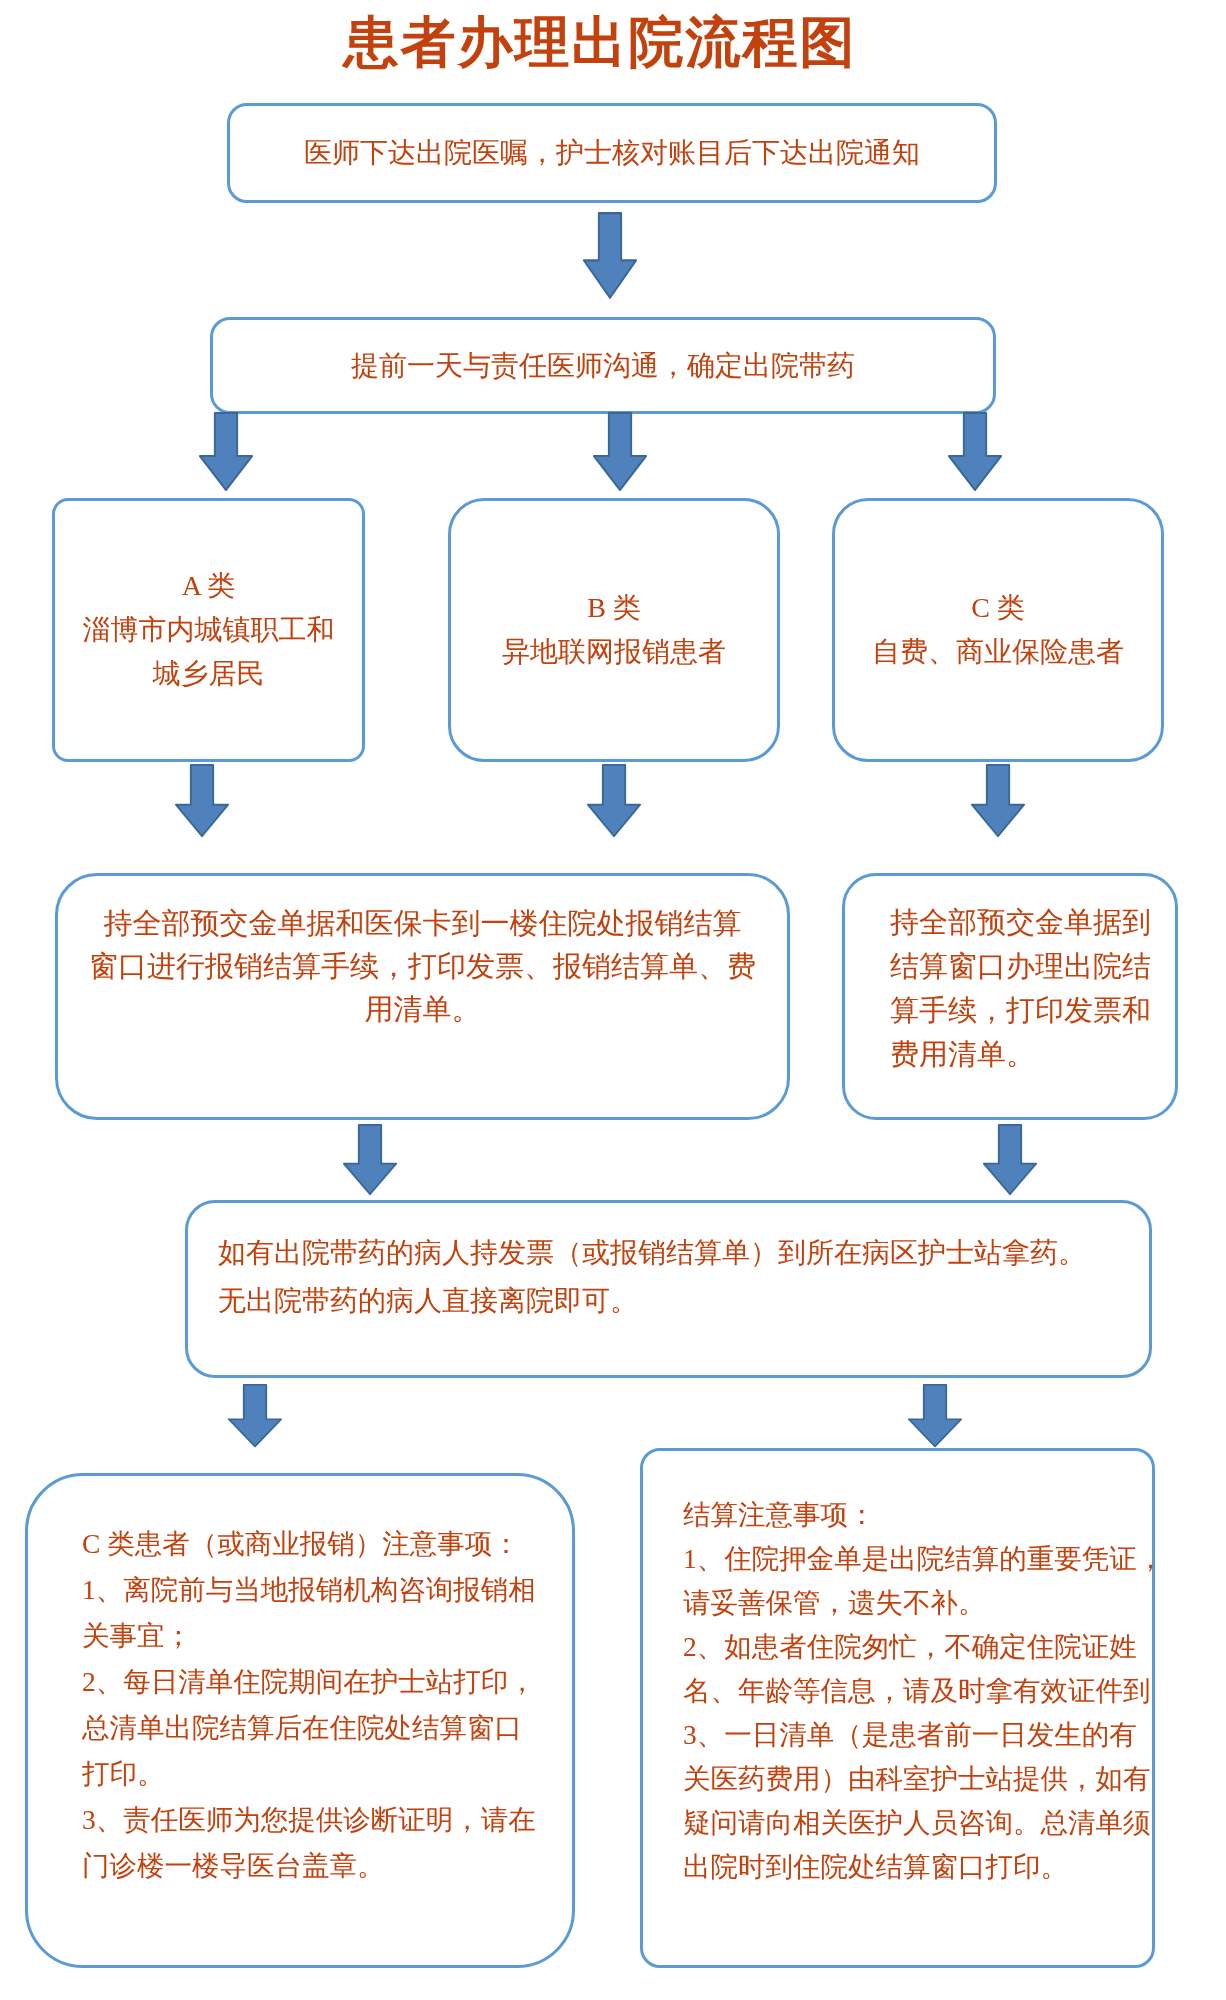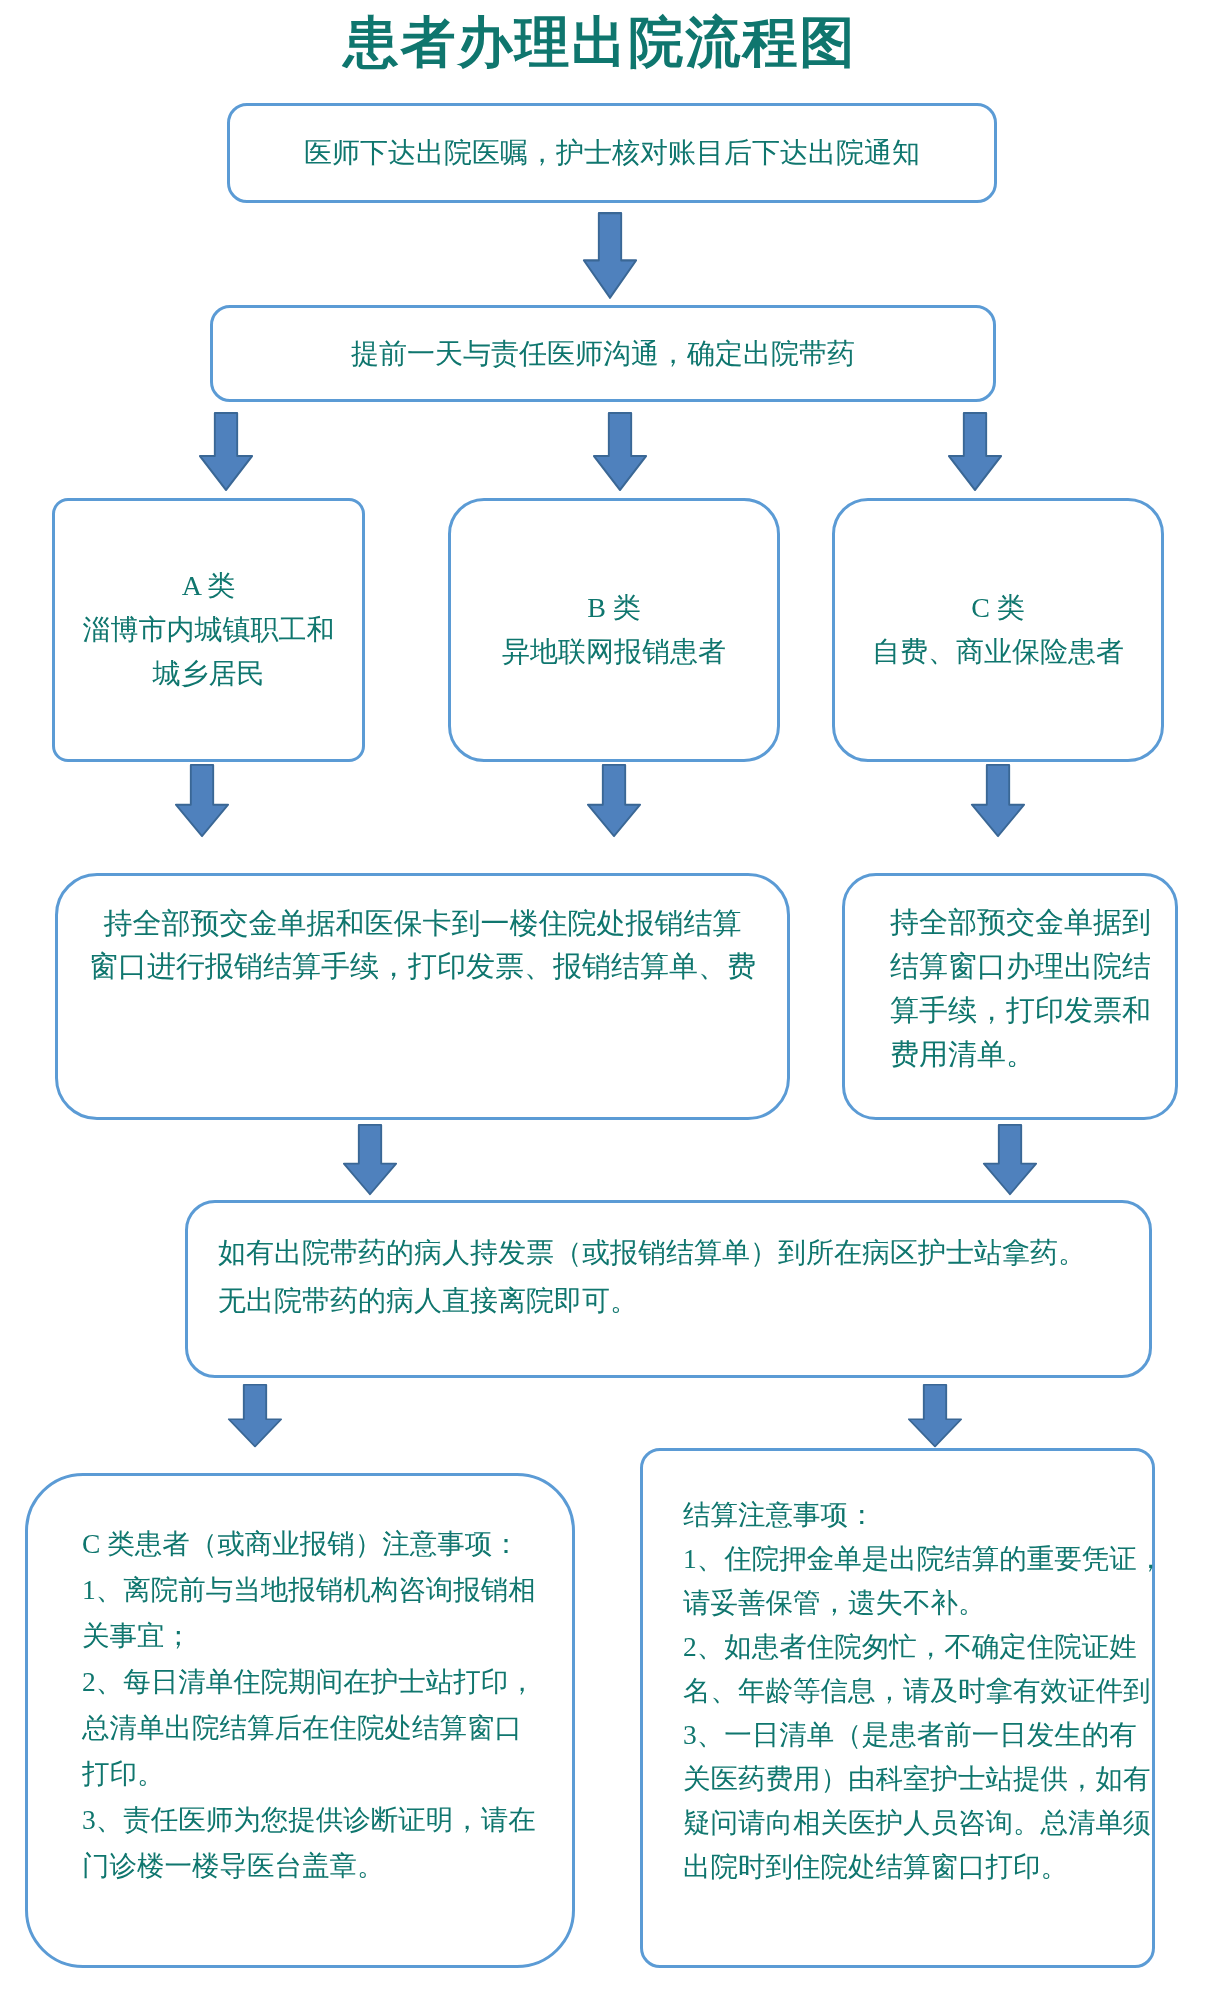--- a/index.html
+++ b/index.html
@@ -1,32 +1,32 @@
 <!DOCTYPE html>
 <html><head>
 <meta charset="utf-8">
 <style>
   html,body{margin:0;padding:0;background:#ffffff;}
   .stage{position:relative;width:1226px;height:2000px;background:#ffffff;overflow:hidden;
-         font-family:"Liberation Serif", serif;color:#0f766e;}
+         font-family:"Liberation Serif", serif;color:#c2410c;}
   .title{position:absolute;left:0;top:6px;width:1200px;text-align:center;
          font-size:55px;font-weight:700;letter-spacing:2px;}
   .fbox{position:absolute;box-sizing:border-box;border:3px solid #5b9bd5;
         background:#ffffff;border-radius:24px;}
   .vcenter{display:flex;align-items:center;justify-content:center;
            width:100%;height:100%;text-align:center;font-size:28px;}
   .lines .tline{white-space:nowrap;}
   .cat{display:flex;flex-direction:column;justify-content:center;align-items:center;
        height:100%;font-size:28px;line-height:44px;text-align:center;}
   .arrow{position:absolute;}
   .arrow path{fill:#4f81bd;stroke:#3a6795;stroke-width:2;stroke-linejoin:round;}
 
   
   #box-step1{left:227px;top:103px;width:770px;height:100px;border-radius:20px;}
-  #box-step2{left:210px;top:305px;width:786px;height:97px;border-radius:20px;}
+  #box-step2{left:210px;top:317px;width:786px;height:97px;border-radius:20px;}
   #box-cat-a{left:52px;top:498px;width:313px;height:264px;border-radius:16px;}
   #box-cat-b{left:448px;top:498px;width:332px;height:264px;border-radius:36px;}
   #box-cat-c{left:832px;top:498px;width:332px;height:264px;border-radius:36px;}
   #box-settle-ab{left:55px;top:873px;width:735px;height:247px;border-radius:42px;}
   #box-settle-c{left:842px;top:873px;width:336px;height:247px;border-radius:34px;}
   #box-pickup{left:185px;top:1200px;width:967px;height:178px;border-radius:30px;}
   #box-notes-c{left:25px;top:1473px;width:550px;height:495px;border-radius:58px;}
   #box-notes-settle{left:640px;top:1448px;width:515px;height:520px;border-radius:20px;}
 
   
@@ -105,20 +105,21 @@
       <path d="M18 1H42V44H58L30 78 2 44H18Z"></path>
     </svg>
   <svg class="arrow" id="arr-c2" viewBox="0 0 60 80" preserveAspectRatio="none">
       <path d="M18 1H42V44H58L30 78 2 44H18Z"></path>
     </svg>
 
   <div class="fbox" id="box-settle-ab">
     <div class="lines">
         <div class="tline">持全部预交金单据和医保卡到一楼住院处报销结算</div>
         <div class="tline">窗口进行报销结算手续，打印发票、报销结算单、费</div>
+        <div class="tline">用清单。</div>
       </div>
   </div>
   <div class="fbox" id="box-settle-c">
     <div class="lines">
         <div class="tline">持全部预交金单据到</div>
         <div class="tline">结算窗口办理出院结</div>
         <div class="tline">算手续，打印发票和</div>
         <div class="tline">费用清单。</div>
       </div>
   </div>

